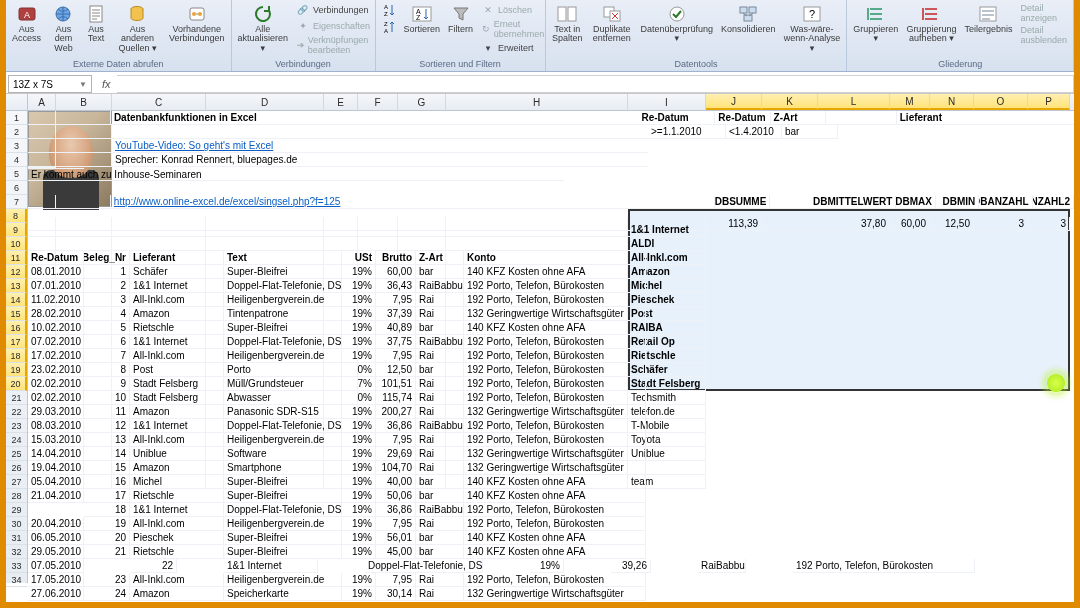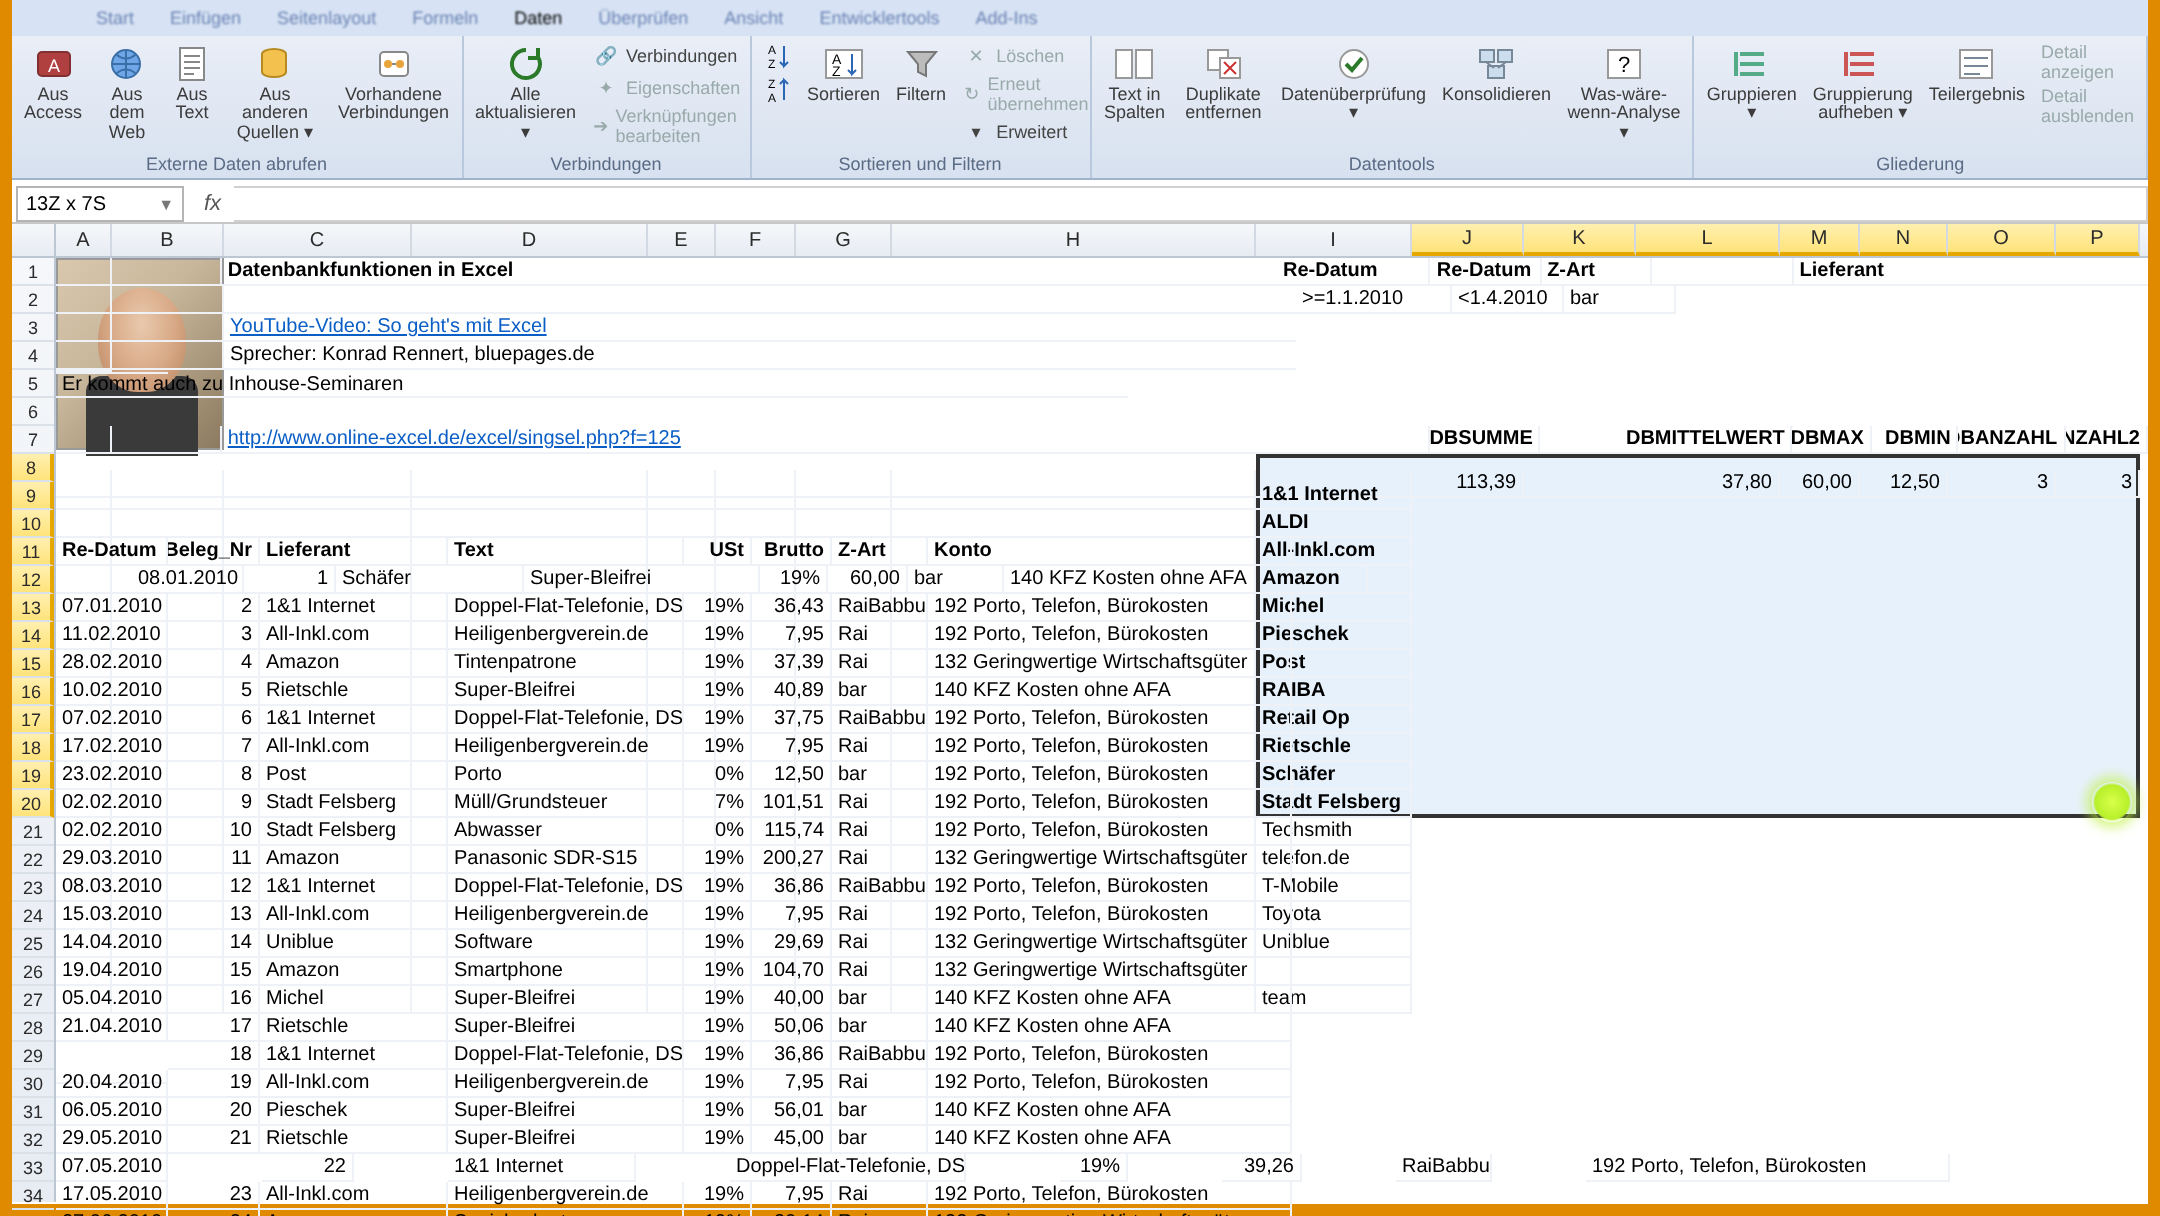--- a/index.html
+++ b/index.html
@@ -65,31 +65,20 @@
 
   .cursor-dot { position:absolute; width:20px; height:20px; border-radius:50%; background:radial-gradient(circle,#d8ff4a 0%, #b7f02a 60%, rgba(183,240,42,0) 70%); box-shadow:0 0 6px 3px rgba(190,240,60,.6);}
 
   svg { display:block; }
 </style>
 </head>
 <body>
 
 <div class="frame">
 
-  <div class="tabs">
-    <span>Start</span>
-    <span>Einfügen</span>
-    <span>Seitenlayout</span>
-    <span>Formeln</span>
-    <span style="opacity:1;color:#000;">Daten</span>
-    <span>Überprüfen</span>
-    <span>Ansicht</span>
-    <span>Entwicklertools</span>
-    <span>Add-Ins</span>
-  </div>
 
   <div class="ribbon">
 
     <div class="rib-group" style="width:236px;">
       <div class="rib-items">
         <div class="rib-btn">
             <span class="ic">
               <svg width="18" height="18">
                 <rect x="1" y="3" width="16" height="12" rx="2" fill="#b04040" stroke="#803030"></rect>
                 <text x="9" y="13" text-anchor="middle" font-size="9" fill="#fff">A</text>
@@ -674,21 +663,21 @@
         <div class="cellrow" style="top: 140px;">
           <div class="c A bold" style="width:56px;justify-content:flex-start;">Re-Datum</div>
           <div class="c bold num" style="width:46px;">Beleg_Nr</div>
           <div class="c C bold">Lieferant</div>
           <div class="c D bold">Text</div>
           <div class="c E bold num">USt</div>
           <div class="c F bold num">Brutto</div>
           <div class="c G bold">Z-Art</div>
           <div class="c H bold">Konto</div>
         </div>
-        <div class="cellrow" style="top: 154px; padding-left: 38px;">
+        <div class="cellrow" style="top: 154px;">
           <div class="c" style="width:56px;">08.01.2010</div>
           <div class="c num" style="width:46px;">1</div>
           <div class="c C">Schäfer</div>
           <div class="c D">Super-Bleifrei</div>
           <div class="c E num">19%</div>
           <div class="c F num">60,00</div>
           <div class="c G">bar</div>
           <div class="c H">140 KFZ Kosten ohne AFA</div>
         </div>
         <div class="cellrow" style="top: 168px;">

